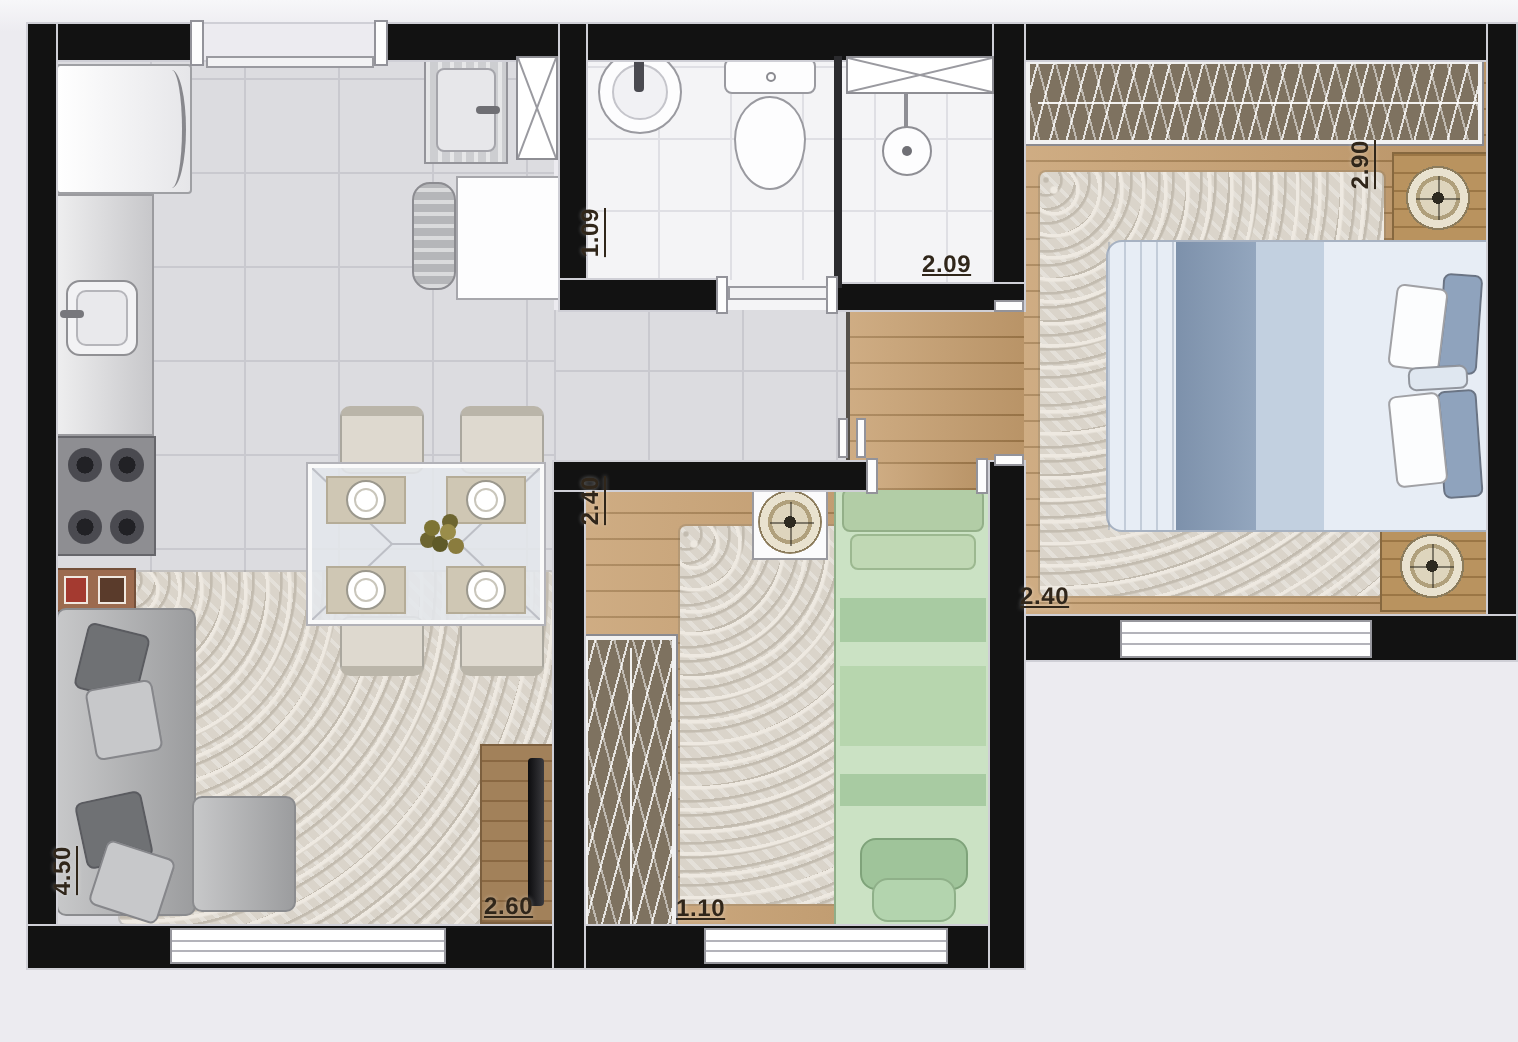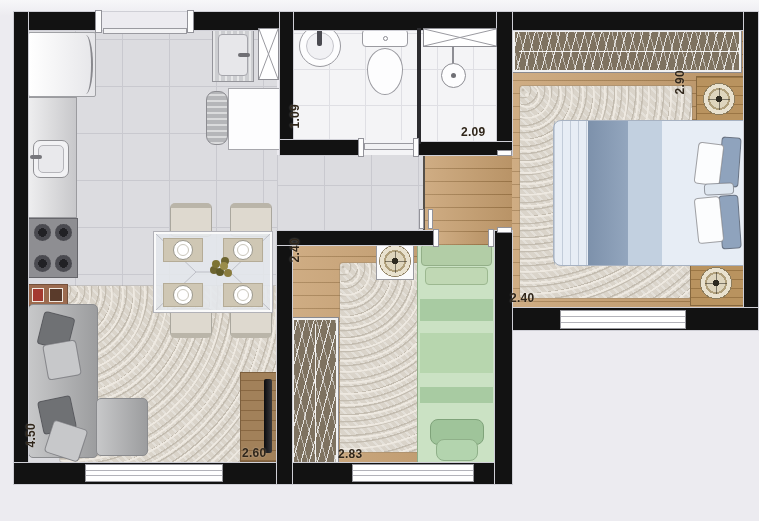--- a/index.html
+++ b/index.html
@@ -259,28 +259,29 @@
 
   <div class="abs window" style="left:85px;top:464px;width:138px;height:18px;"></div>
   <div class="abs window" style="left:352px;top:464px;width:122px;height:18px;"></div>
   <div class="abs window" style="left:560px;top:310px;width:126px;height:19px;"></div>
 
   <div class="abs dim dim-v" style="left:289px;top:104px;">1.09</div>
   <div class="abs dim" style="left:461px;top:126px;">2.09</div>
   <div class="abs dim dim-v" style="left:674px;top:70px;">2.90</div>
   <div class="abs dim" style="left:510px;top:292px;">2.40</div>
   <div class="abs dim dim-v" style="left:289px;top:238px;">2.40</div>
-  <div class="abs dim" style="left:338px;top:448px;">2.83</div>
+  <div class="abs dim" style="left:338px;top:448px;">1.10</div>
   <div class="abs dim" style="left:242px;top:447px;">2.60</div>
   <div class="abs dim dim-v" style="left:25px;top:423px;">4.50</div>
 
 </div>
 
 <style>
   .dim{
     font:bold 12px/1 "Liberation Sans", sans-serif;
     color:#30261a;letter-spacing:.3px;white-space:nowrap;
     text-shadow:0 0 2px rgba(255,255,255,.4);
+    text-decoration:underline;
   }
   .dim-v{writing-mode:vertical-rl;transform:rotate(180deg);}
   .lamp .cr-h{left:6px;top:50%;width:22px;height:1px;margin-top:-0.5px;opacity:.55;}
   .lamp .cr-v{top:6px;left:50%;height:22px;width:1px;margin-left:-0.5px;opacity:.55;}
 </style>
 
 </body></html>

